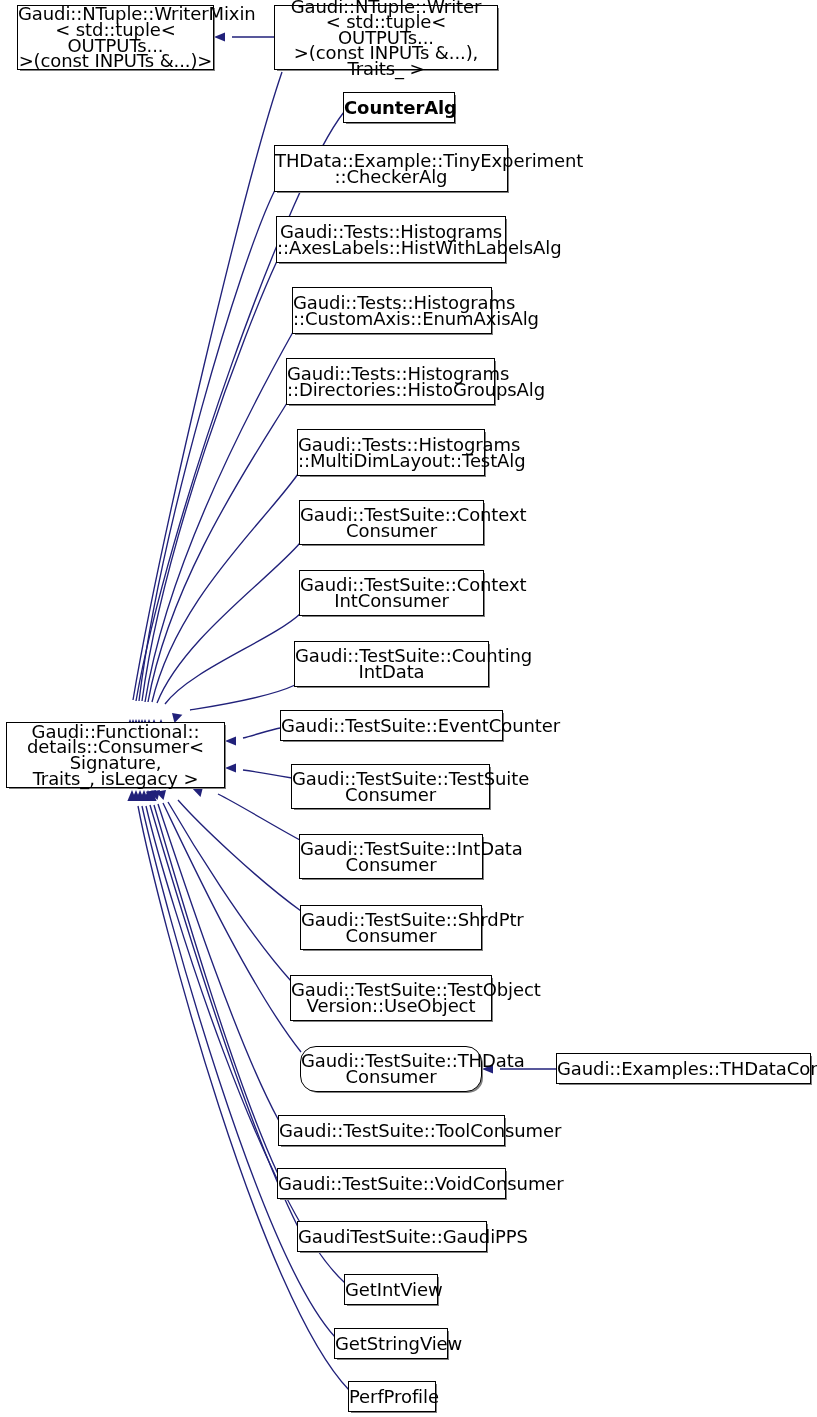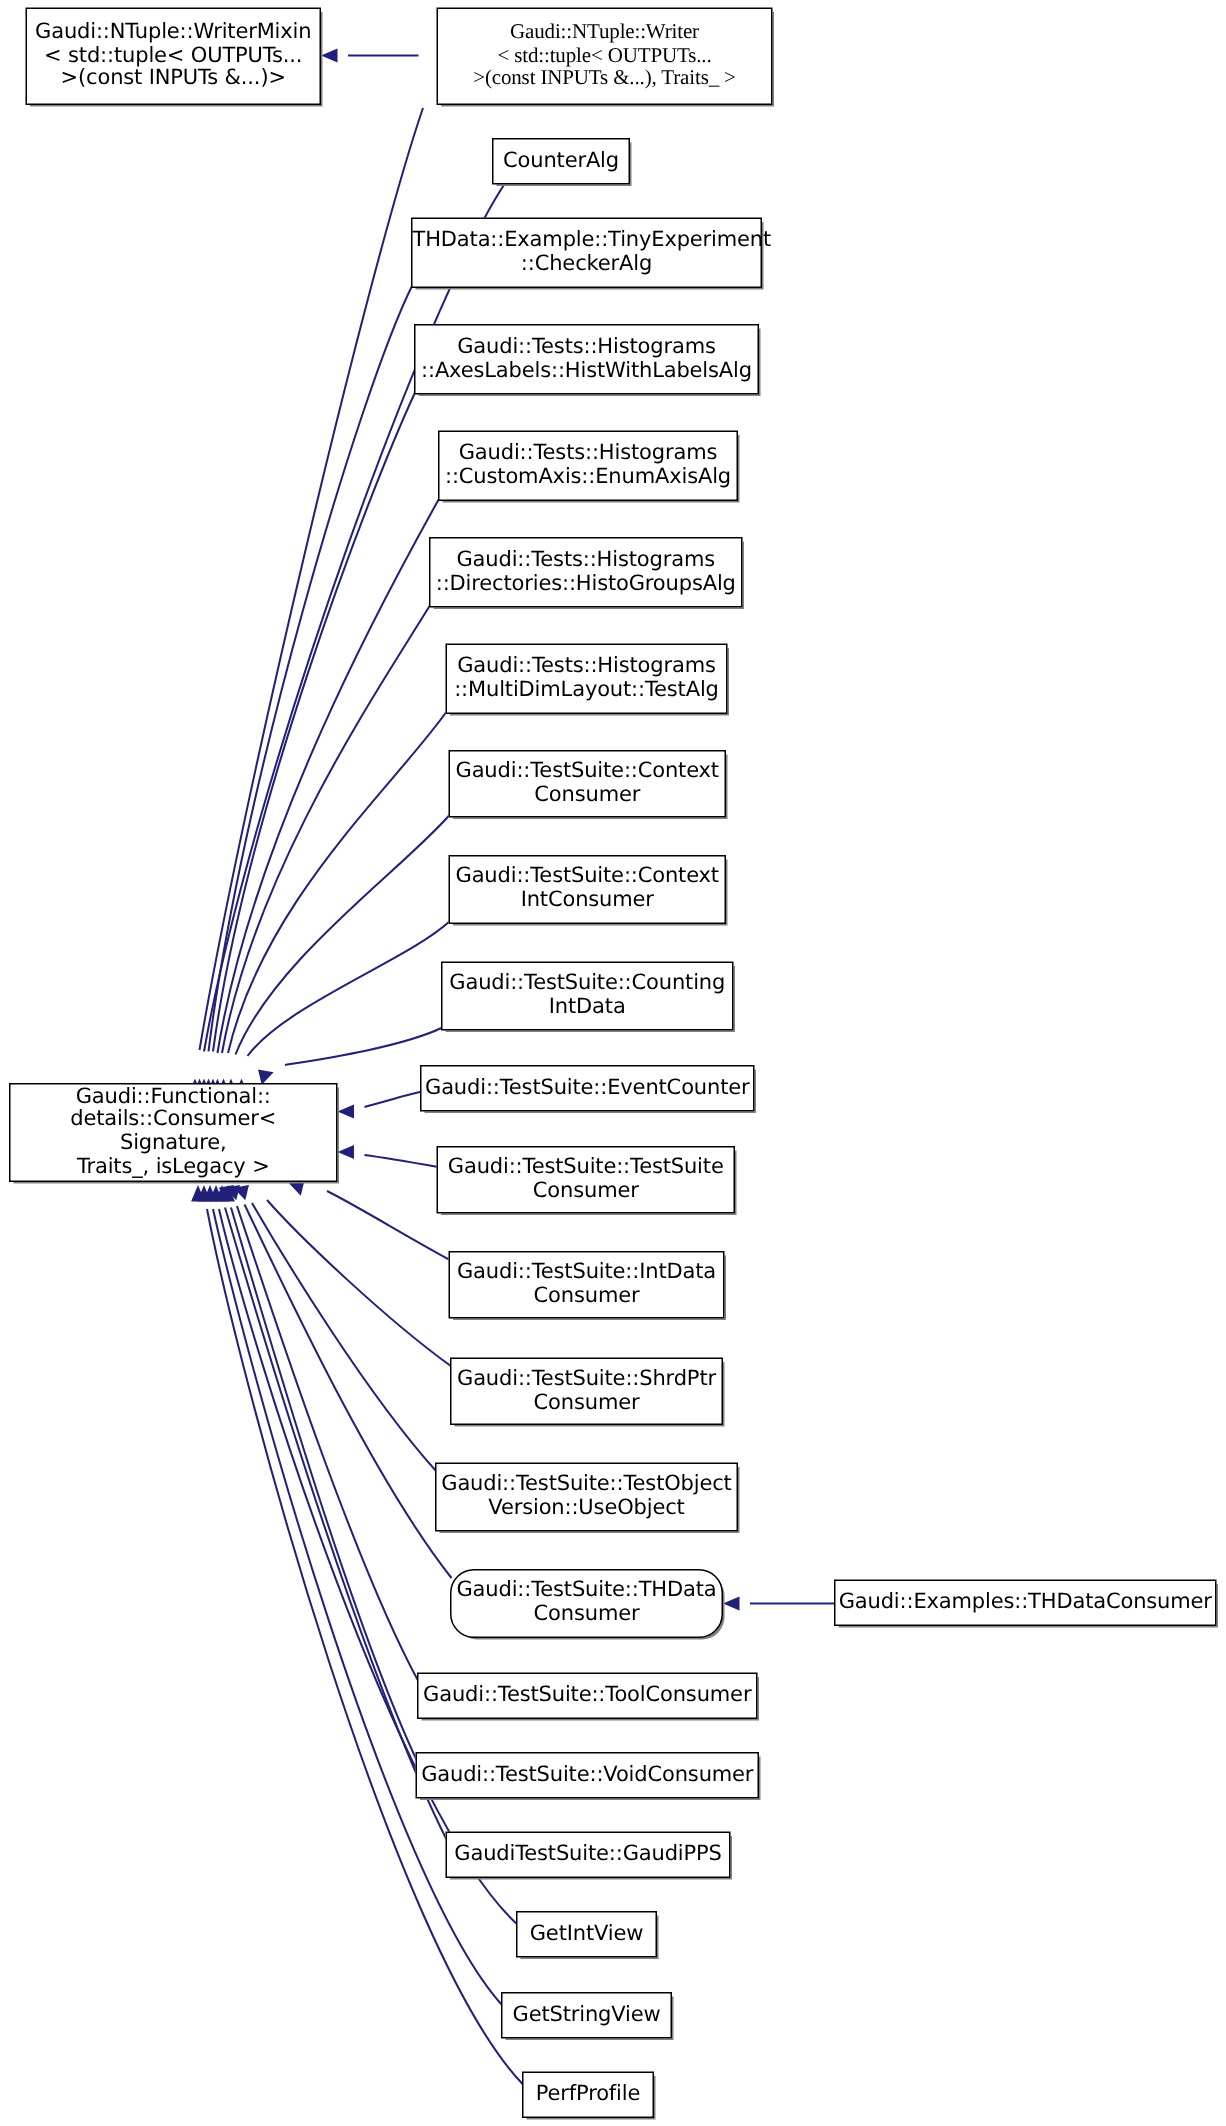--- a/index.html
+++ b/index.html
@@ -28,21 +28,21 @@
     position: absolute;
     box-sizing: border-box;
     border: 1px solid #000000;
     background: #ffffff;
     box-shadow: 2px 2px 0 -1px #808080;
     display: flex;
     align-items: center;
     justify-content: center;
     text-align: center;
     color: #000000;
-    font-size: 14px;
+    font-size: 18px;
     line-height: 15.6px;
     letter-spacing: -0.1px;
     white-space: pre-line;
     z-index: 2;
   }
   .node-label {
     display: block;
     width: 100%;
     padding: 0 3px;
     white-space: pre-line;
@@ -149,27 +149,27 @@
       <g>
         <path d="M 349,1390 C 262,1300 160,920 138,806" fill="none" stroke="#21217a" stroke-width="1.35"></path>
         <polygon points="132.0,790.0 127.4,801.0 136.6,801.0" fill="#21217a"></polygon>
       </g>
     </svg>
 
   <div id="node-layer">
       <div class="node" style="left: 17px; top: 5px; width: 197px; height: 65px;"><span class="node-label">Gaudi::NTuple::WriterMixin
 &lt; std::tuple&lt; OUTPUTs...
 &gt;(const INPUTs &amp;...)&gt;</span></div>
-      <div class="node" style="left: 291px; top: 5px; width: 224px; height: 65px; font-family: Liberation Serif, serif;"><span class="node-label">Gaudi::NTuple::Writer
+      <div class="node" style="left: 274px; top: 5px; width: 224px; height: 65px;"><span class="node-label">Gaudi::NTuple::Writer
 &lt; std::tuple&lt; OUTPUTs...
 &gt;(const INPUTs &amp;...), Traits_ &gt;</span></div>
       <div class="node" style="left: 6px; top: 722px; width: 219px; height: 66px;"><span class="node-label">Gaudi::Functional::
 details::Consumer&lt; Signature,
 Traits_, isLegacy &gt;</span></div>
-      <div class="node" style="left: 328px; top: 92px; width: 92px; height: 31px;"><span class="node-label">CounterAlg</span></div>
+      <div class="node" style="left: 343px; top: 92px; width: 112px; height: 31px; font-weight: bold;"><span class="node-label">CounterAlg</span></div>
       <div class="node" style="left: 274px; top: 145px; width: 234px; height: 47px;"><span class="node-label">THData::Example::TinyExperiment
 ::CheckerAlg</span></div>
       <div class="node" style="left: 276px; top: 216px; width: 230px; height: 47px;"><span class="node-label">Gaudi::Tests::Histograms
 ::AxesLabels::HistWithLabelsAlg</span></div>
       <div class="node" style="left: 292px; top: 287px; width: 200px; height: 47px;"><span class="node-label">Gaudi::Tests::Histograms
 ::CustomAxis::EnumAxisAlg</span></div>
       <div class="node" style="left: 286px; top: 358px; width: 209px; height: 47px;"><span class="node-label">Gaudi::Tests::Histograms
 ::Directories::HistoGroupsAlg</span></div>
       <div class="node" style="left: 297px; top: 429px; width: 188px; height: 47px;"><span class="node-label">Gaudi::Tests::Histograms
 ::MultiDimLayout::TestAlg</span></div>

